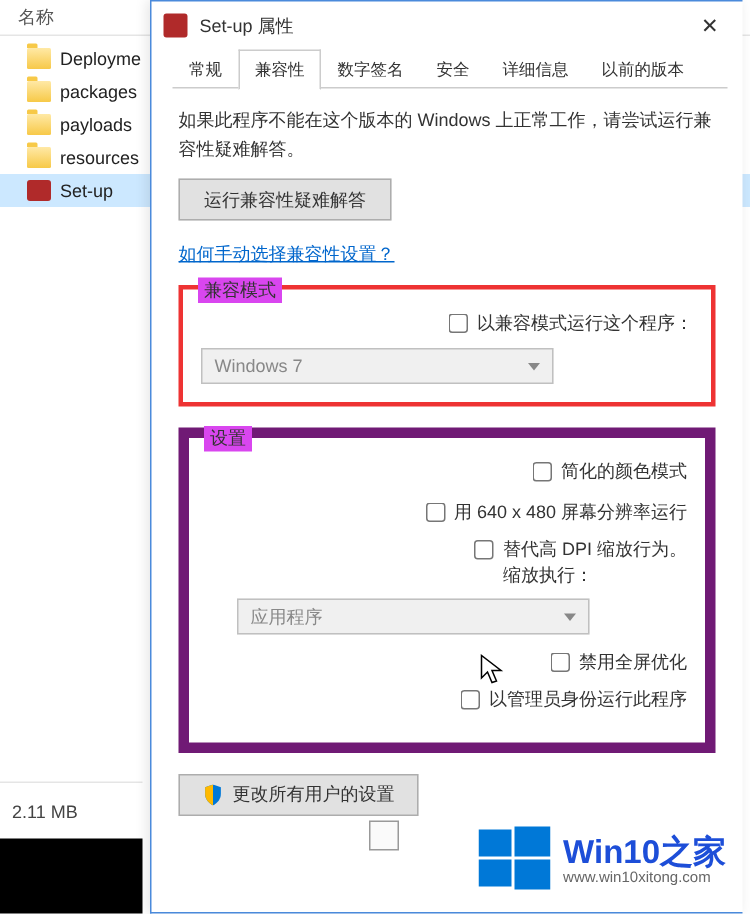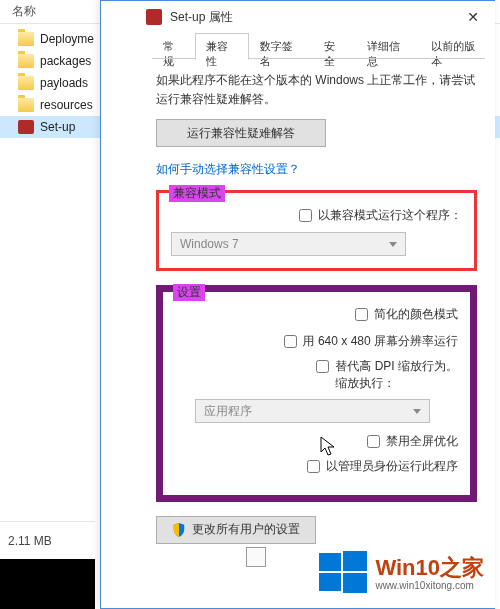--- a/index.html
+++ b/index.html
@@ -11,55 +11,55 @@
 .files { padding-top: 4px; }
 .frow { display: flex; align-items: center; height: 22px; font-size: 12px; color: #222; padding-left: 18px; }
 .frow.sel { background: #cce8ff; }
 .ico { width: 16px; height: 14px; margin-right: 6px; display: inline-block; }
 .folder { background: linear-gradient(#ffe9a6,#f7c948); border-radius: 1px; position: relative; }
 .folder::before { content: ""; position: absolute; top: -3px; left: 0; width: 7px; height: 3px; background: #f7c948; border-radius: 1px 1px 0 0; }
 .app { background: #b02a2a; border-radius: 2px; }
 .ebot { position: absolute; left: 0; bottom: 50px; width: 95px; height: 38px; font-size: 12px; color: #444; padding-left: 8px; display:flex; align-items:center; border-top:1px solid #e5e5e5;}
 .black { position: absolute; left: 0; bottom: 0; width: 95px; height: 50px; background: #000; }
 
-.dlg { position: absolute; top: 0; left: 100px; width: 395px; height: 609px; background: #fff; border: 1px solid #4a8adb; border-right: none; box-shadow: -2px 0 8px rgba(0,0,0,0.1); padding-left: 37px; }
+.dlg { position: absolute; top: 0; left: 100px; width: 395px; height: 609px; background: #fff; border: 1px solid #4a8adb; border-right: none; box-shadow: -2px 0 8px rgba(0,0,0,0.1); }
 .titlebar { height: 32px; display: flex; align-items: center; padding: 0 8px; position: relative; }
 .titlebar .aicon { width: 16px; height: 16px; background: #b02a2a; border-radius: 2px; margin-right: 8px; }
 .titlebar .ttxt { font-size: 12px; color: #333; flex: 1; }
 .closebtn { font-size: 14px; color: #333; cursor: pointer; padding: 4px 8px; }
 
 .tabs { display: flex; padding-left: 14px; height: 26px; position: relative; }
 .tabs::after { content:""; position:absolute; bottom:0; left:14px; right:10px; height:1px; background:#ccc; }
 .tab { font-size: 11px; padding: 5px 10px 4px; border: 1px solid transparent; border-bottom: none; color: #333; cursor: pointer; position: relative; }
 .tab.active { border-color: #ccc; background: #fff; z-index: 2; border-bottom: 1px solid #fff; margin-bottom: -1px; }
 
 .content { padding: 12px 18px 0; font-size: 12px; color: #333; }
 .desc { line-height: 1.6; margin-bottom: 10px; }
-.trouble { width: 170px; height: 28px; border: 1px solid #adadad; background: #e1e1e1; display: flex; align-items: center; justify-content: center; font-size: 12px; cursor: pointer; margin-bottom: 14px; }
-.link { color: #0066cc; cursor: pointer; display: inline-block; margin-bottom: 12px; }
+.trouble { width: 142px; height: 28px; border: 1px solid #adadad; background: #e1e1e1; display: flex; align-items: center; justify-content: center; font-size: 12px; cursor: pointer; margin-bottom: 14px; }
+.link { color: #0066cc; text-decoration: underline; cursor: pointer; display: inline-block; margin-bottom: 12px; }
 
 .group { border: 7px solid #701a75; padding: 10px 12px 12px; margin-bottom: 14px; position: relative; }
 .group .glabel { position: absolute; top: -8px; left: 10px; background: #d946ef; padding: 0 4px; font-size: 12px; }
 .hl { border: 3px solid #e33; }
 .chk { display: flex; align-items: flex-start; margin: 4px 0 8px; cursor: pointer; justify-content: flex-end; }
 .chk input { margin-right: 6px; margin-top: 2px; }
 .chk .lbl { line-height: 1.4; }
 .combo { width: 235px; height: 24px; border: 1px solid #c0c0c0; background: #f0f0f0; display: flex; align-items: center; padding: 0 8px; color: #888; font-size: 12px; position: relative; }
 .combo::after { content: ""; position: absolute; right: 8px; top: 9px; border-left: 4px solid transparent; border-right: 4px solid transparent; border-top: 5px solid #888; }
 .indent { margin-left: 20px; margin-top: 2px; }
 
 .changeall { width: 160px; height: 28px; border: 1px solid #adadad; background: #e1e1e1; display: flex; align-items: center; justify-content: center; font-size: 12px; cursor: pointer; margin-top: 2px; }
 .shield { width: 14px; height: 14px; margin-right: 6px; display:inline-block; }
 
 .cursor { position: absolute; left: 320px; top: 436px; pointer-events: none; }
 
 .wm { position: absolute; right: 8px; bottom: 8px; display: flex; align-items: center; background: rgba(255,255,255,0.9); padding: 4px 8px; }
 .wmlogo { width: 48px; height: 48px; margin-right: 8px; }
 .wmtxt { line-height: 1.15; }
-.wmtxt .l1 { font-size: 22px; font-weight: 600; color: #c2410c; }
+.wmtxt .l1 { font-size: 22px; font-weight: 600; color: #1d4ed8; }
 .wmtxt .l2 { font-size: 10px; color: #666; }
 .ok { position:absolute; left:246px; bottom:42px; width:20px; height:20px; border:1px solid #999; background:#fafafa; }
 </style>
 </head>
 <body>
 
 <div class="explorer">
   <div class="eh">
     <div class="col c1">名称</div>
     <div class="col c2">修改日期</div>

